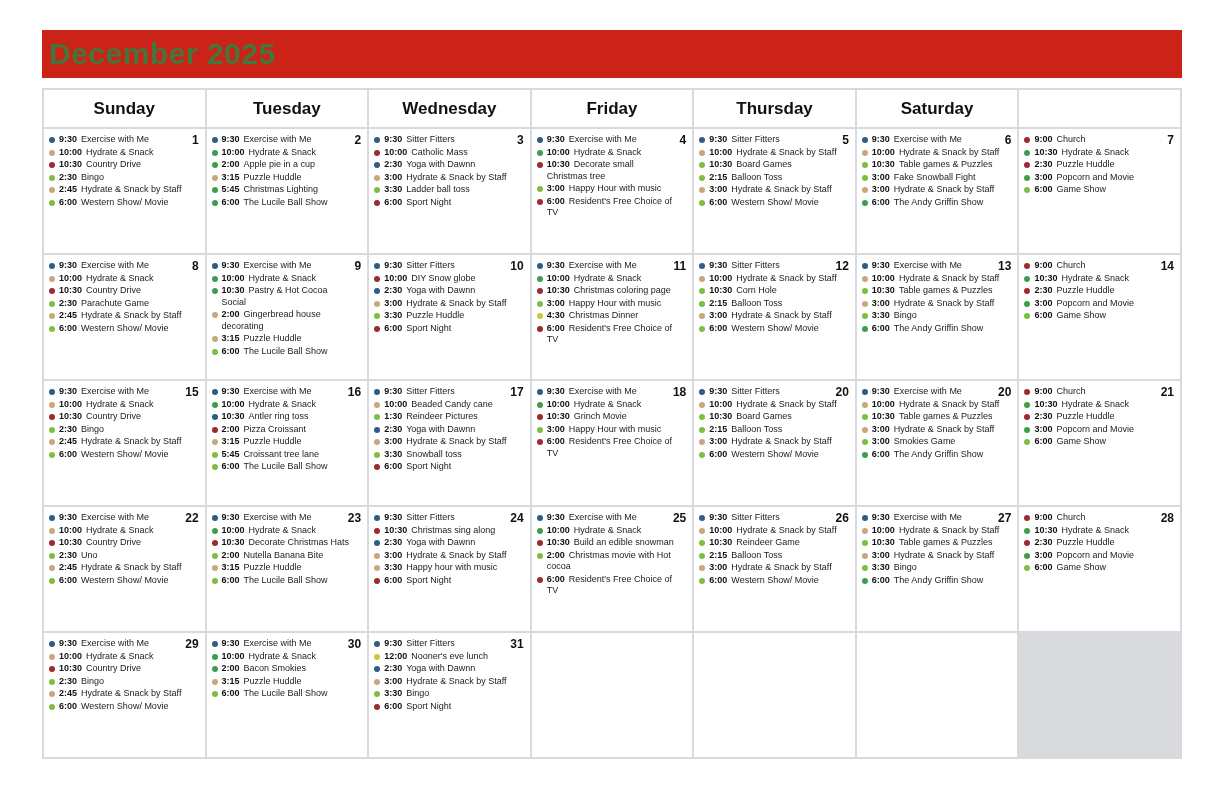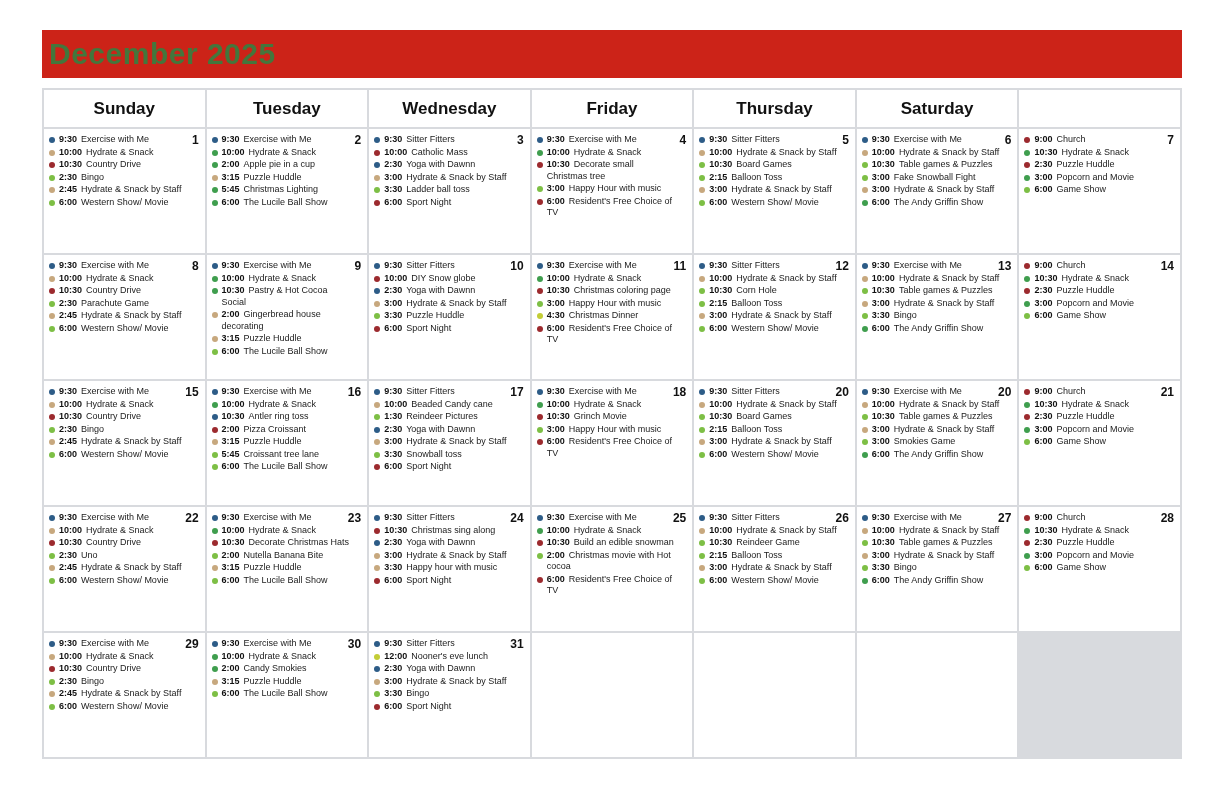--- a/index.html
+++ b/index.html
@@ -819,21 +819,21 @@
         <div class="ev">
           <span class="dot" style="background: rgb(45, 92, 135);"></span>
           <span class="txt"><b>9:30</b><span>Exercise with Me</span></span>
         </div>
         <div class="ev">
           <span class="dot" style="background: rgb(63, 158, 78);"></span>
           <span class="txt"><b>10:00</b><span>Hydrate &amp; Snack</span></span>
         </div>
         <div class="ev">
           <span class="dot" style="background: rgb(63, 158, 78);"></span>
-          <span class="txt"><b>2:00</b><span>Candy Smokies</span></span>
+          <span class="txt"><b>2:00</b><span>Bacon Smokies</span></span>
         </div>
         <div class="ev">
           <span class="dot" style="background: rgb(199, 168, 126);"></span>
           <span class="txt"><b>3:15</b><span>Puzzle Huddle</span></span>
         </div>
         <div class="ev">
           <span class="dot" style="background: rgb(125, 191, 69);"></span>
           <span class="txt"><b>6:00</b><span>The Lucile Ball Show</span></span>
         </div>
       </div>

